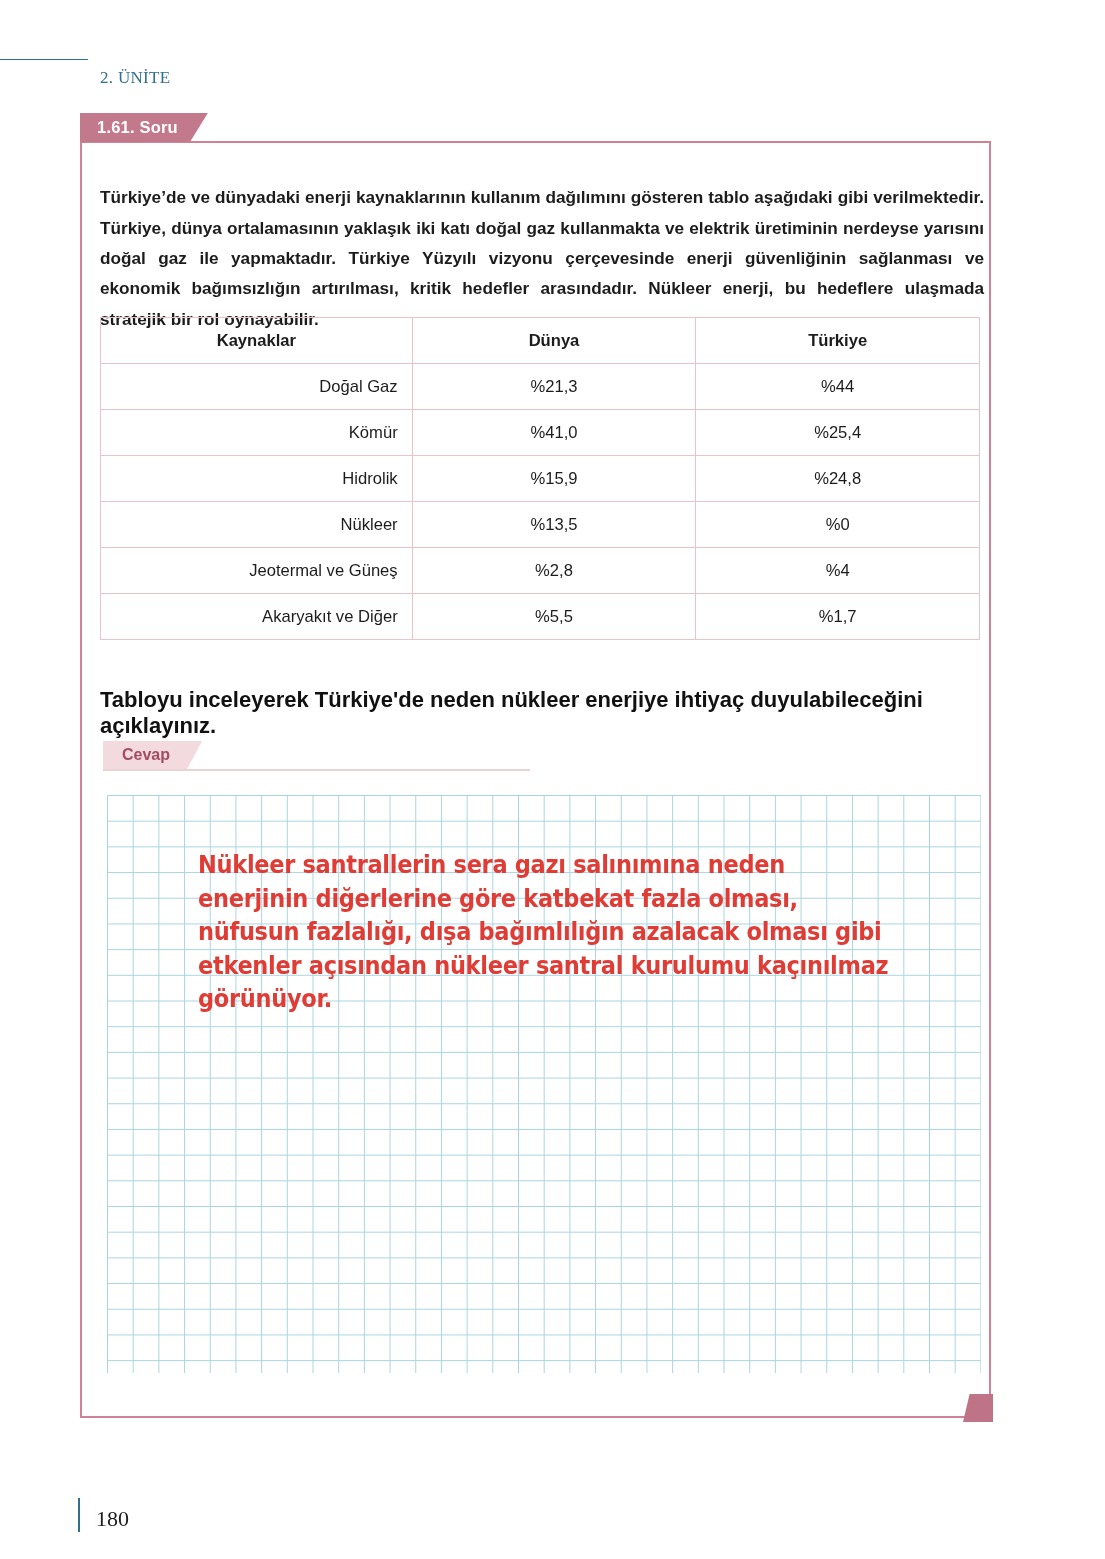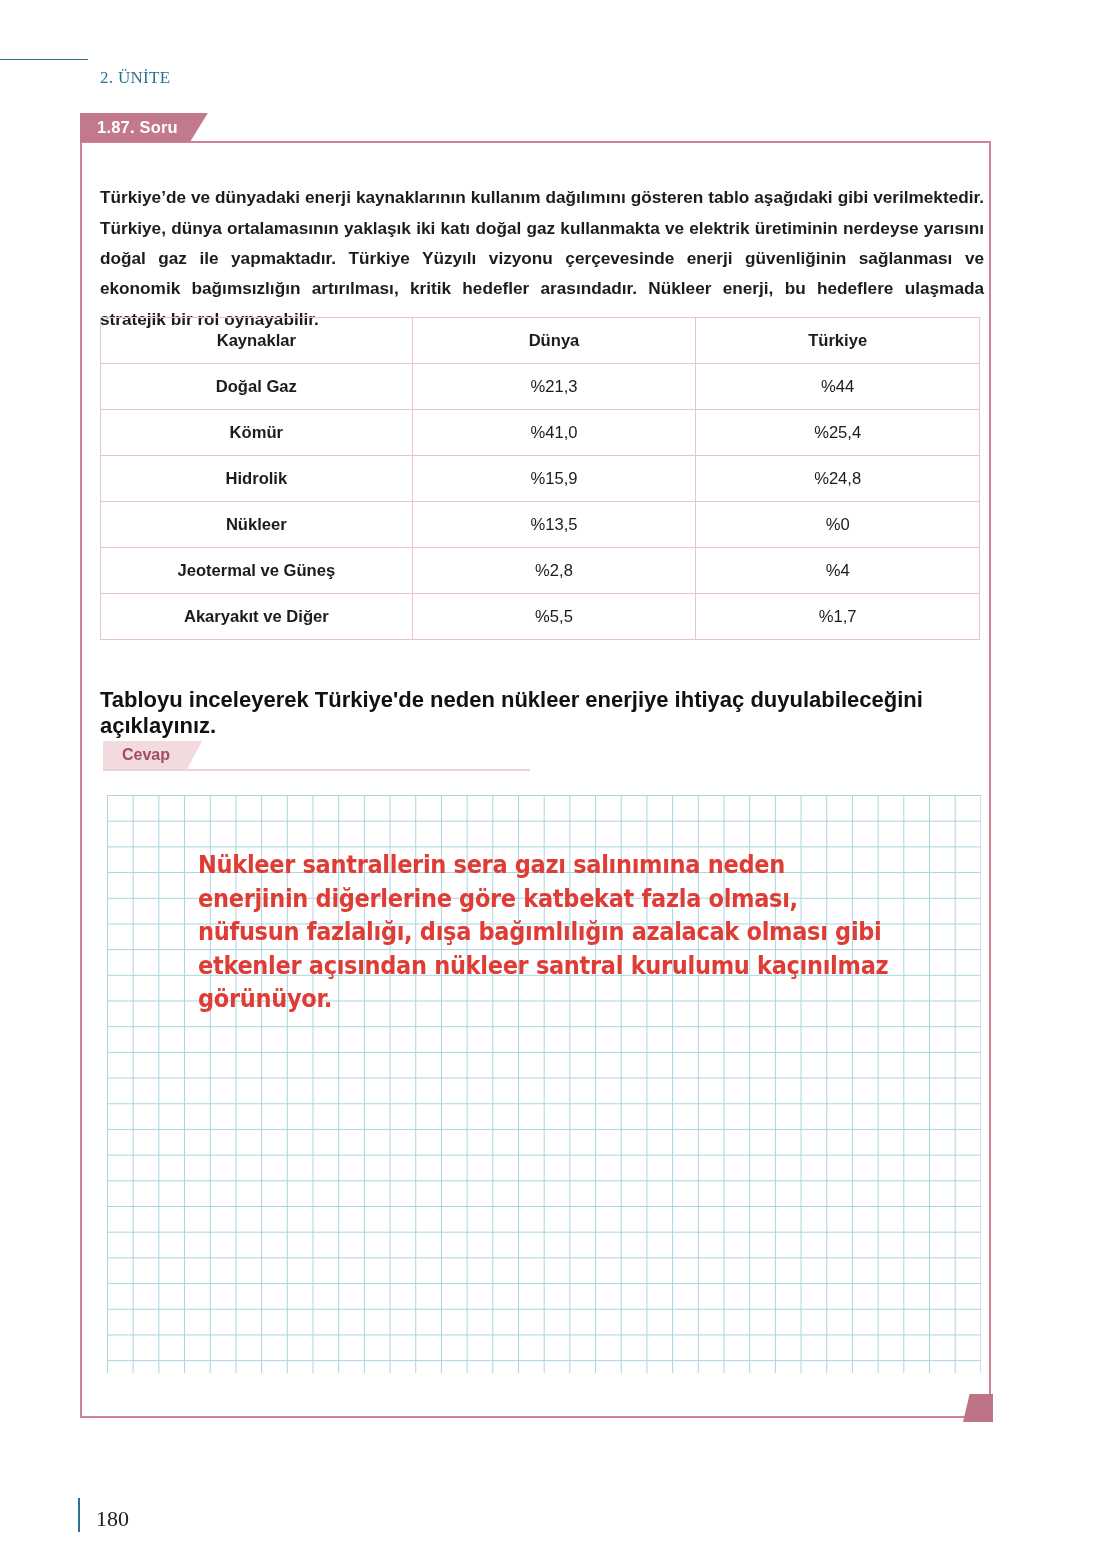--- a/index.html
+++ b/index.html
@@ -107,23 +107,22 @@
     border: 1px solid #e6c4ca;
     height: 46px;
     padding: 0 14px;
     box-sizing: border-box;
   }
   .energy-table th {
     font-weight: bold;
     text-align: center;
   }
   .energy-table td.src {
-    text-align: center;
+    text-align: right;
     width: 312px;
-    font-weight: bold;
   }
   .energy-table td.val {
     text-align: center;
   }
   .energy-table th.c-src { width: 312px; }
   .energy-table th.c-w   { width: 284px; }
   .energy-table th.c-t   { width: 284px; }
 
   
   .prompt-line {
@@ -213,21 +212,21 @@
   }
 </style>
 </head>
 <body>
 
 <div class="page-header">
   <div class="header-rule"></div>
   <div class="header-unit">2. ÜNİTE</div>
 </div>
 
-<div class="soru-badge">1.87. Soru</div>
+<div class="soru-badge">1.61. Soru</div>
 
 <div class="card"></div>
 <div class="card-corner-tab"></div>
 
 <p class="intro">Türkiye’de ve dünyadaki enerji kaynaklarının kullanım dağılımını gösteren tablo aşağıdaki gibi verilmektedir. Türkiye, dünya ortalamasının yaklaşık iki katı doğal gaz kullanmakta ve elektrik üretiminin nerdeyse yarısını doğal gaz ile yapmaktadır. Türkiye Yüzyılı vizyonu çerçevesinde enerji güvenliğinin sağlanması ve ekonomik bağımsızlığın artırılması, kritik hedefler arasındadır. Nükleer enerji, bu hedeflere ulaşmada stratejik bir rol oynayabilir.</p>
 
 <table class="energy-table">
   <thead>
     <tr>
       <th class="c-src">Kaynaklar</th>

